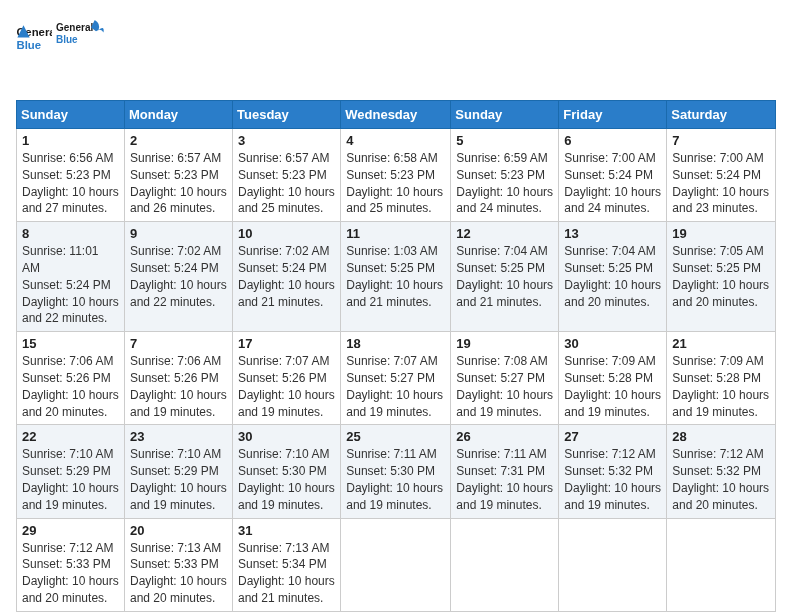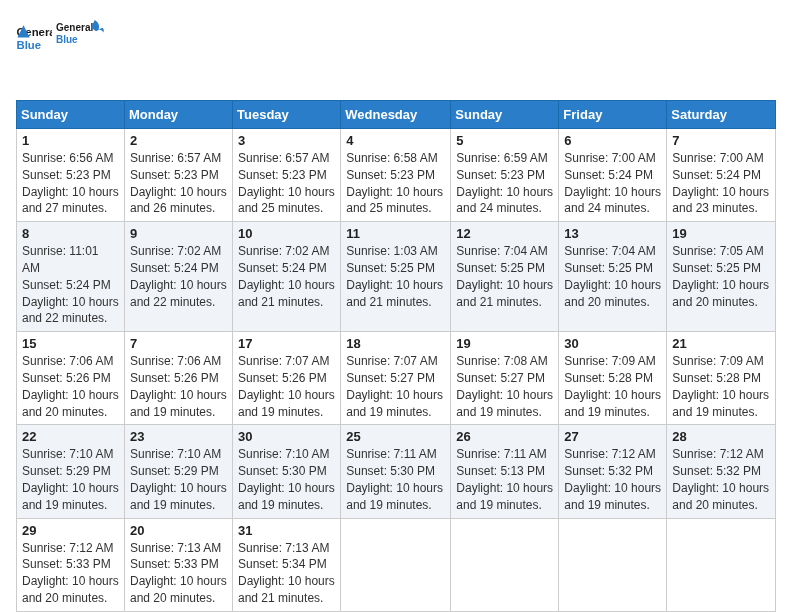--- a/index.html
+++ b/index.html
@@ -321,21 +321,21 @@
           <div class="cell-info">
             <span>Sunrise: 7:11 AM</span><br>
             <span>Sunset: 5:30 PM</span><br>
             <span>Daylight: 10 hours and 19 minutes.</span>
           </div>
         </td>
         <td>
           <span class="day-num">26</span>
           <div class="cell-info">
             <span>Sunrise: 7:11 AM</span><br>
-            <span>Sunset: 5:13 PM</span><br>
+            <span>Sunset: 7:31 PM</span><br>
             <span>Daylight: 10 hours and 19 minutes.</span>
           </div>
         </td>
         <td>
           <span class="day-num">27</span>
           <div class="cell-info">
             <span>Sunrise: 7:12 AM</span><br>
             <span>Sunset: 5:32 PM</span><br>
             <span>Daylight: 10 hours and 19 minutes.</span>
           </div>

